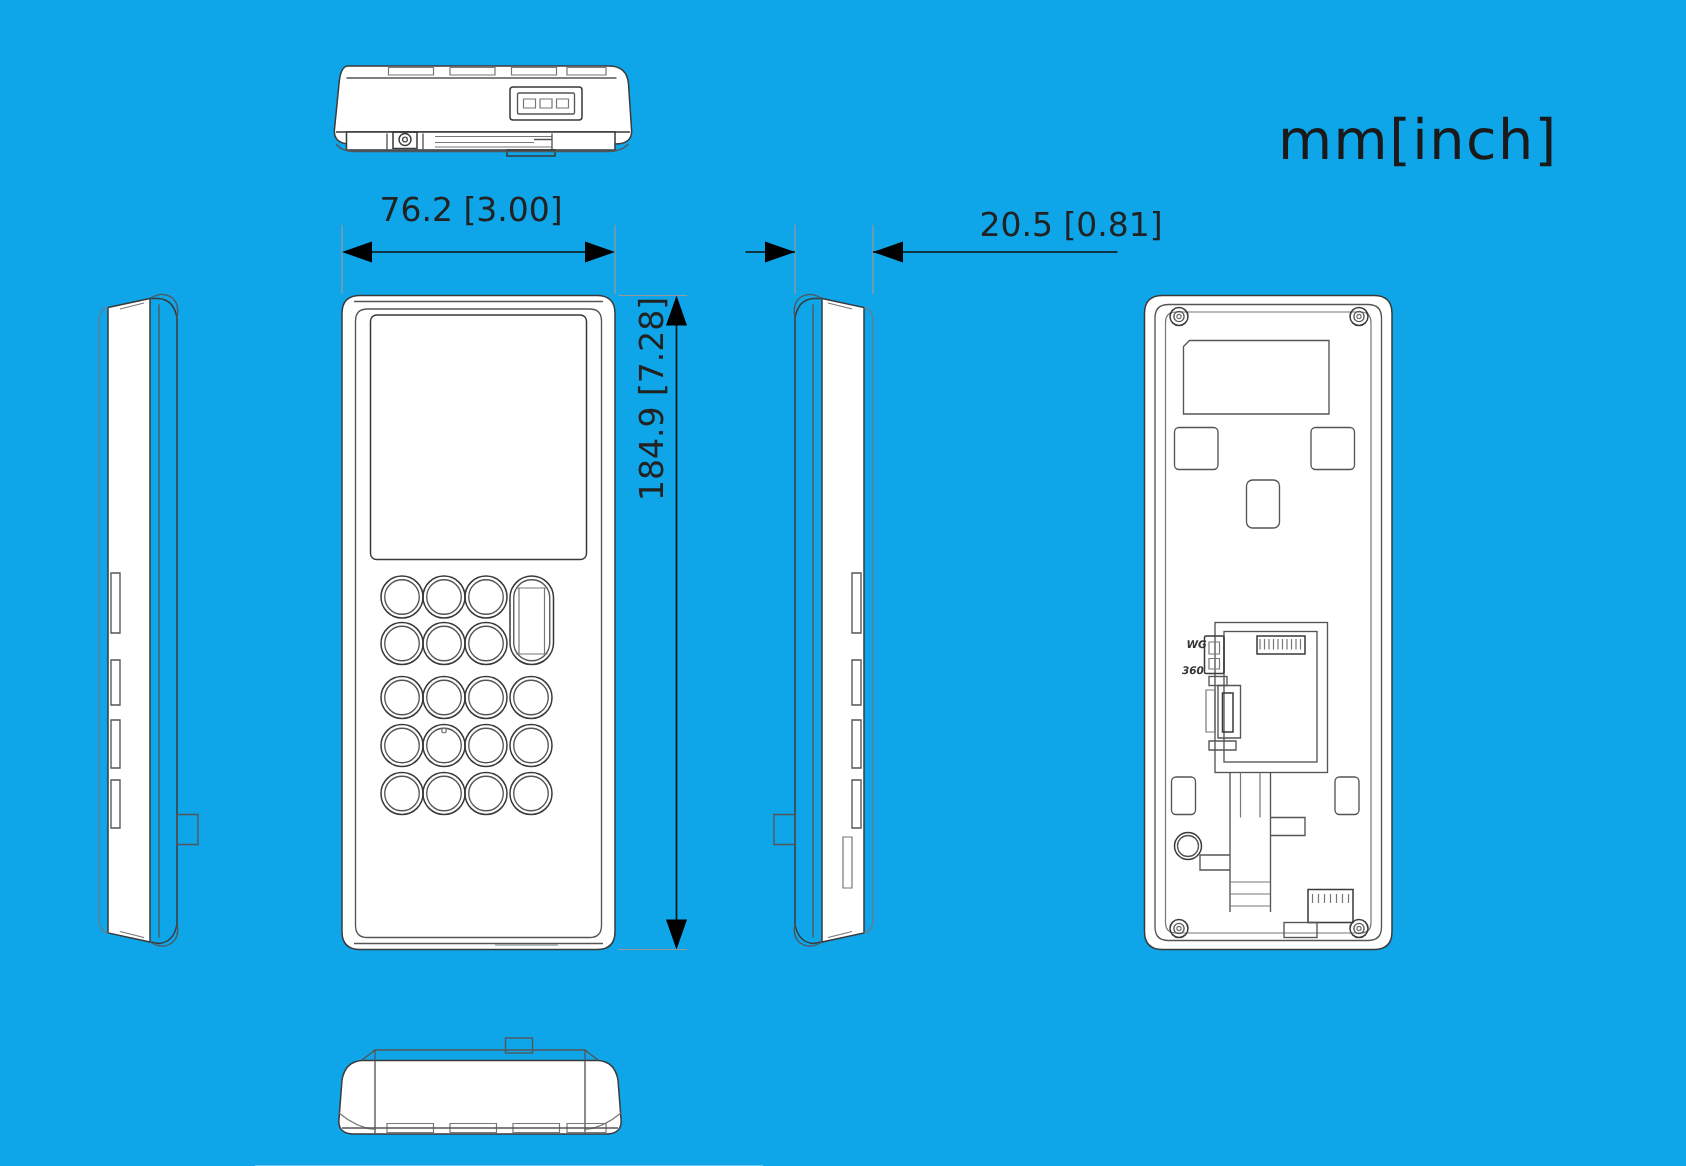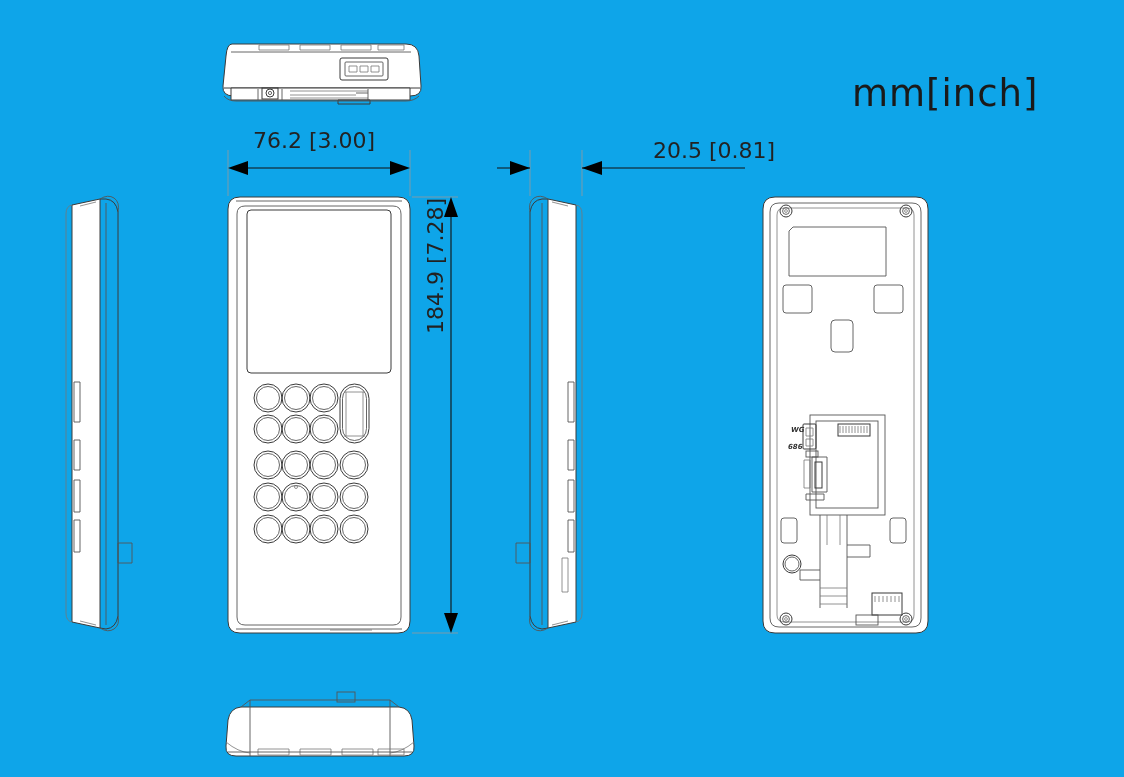--- a/index.html
+++ b/index.html
@@ -314,15 +314,15 @@
     </g>
   </svg>
 
   <div class="units">mm[inch]</div>
 
   <div class="dimtext" id="dim-width-text">76.2  [3.00]</div>
   <div class="dimtext" id="dim-depth-text">20.5  [0.81]</div>
   <div class="dimtext" id="dim-height-text">184.9 [7.28]</div>
 
   <div class="portlabel" id="lbl-wg">WG</div>
-  <div class="portlabel" id="lbl-485">686</div>
+  <div class="portlabel" id="lbl-485">360</div>
 
 </div>
 
 </body></html>

